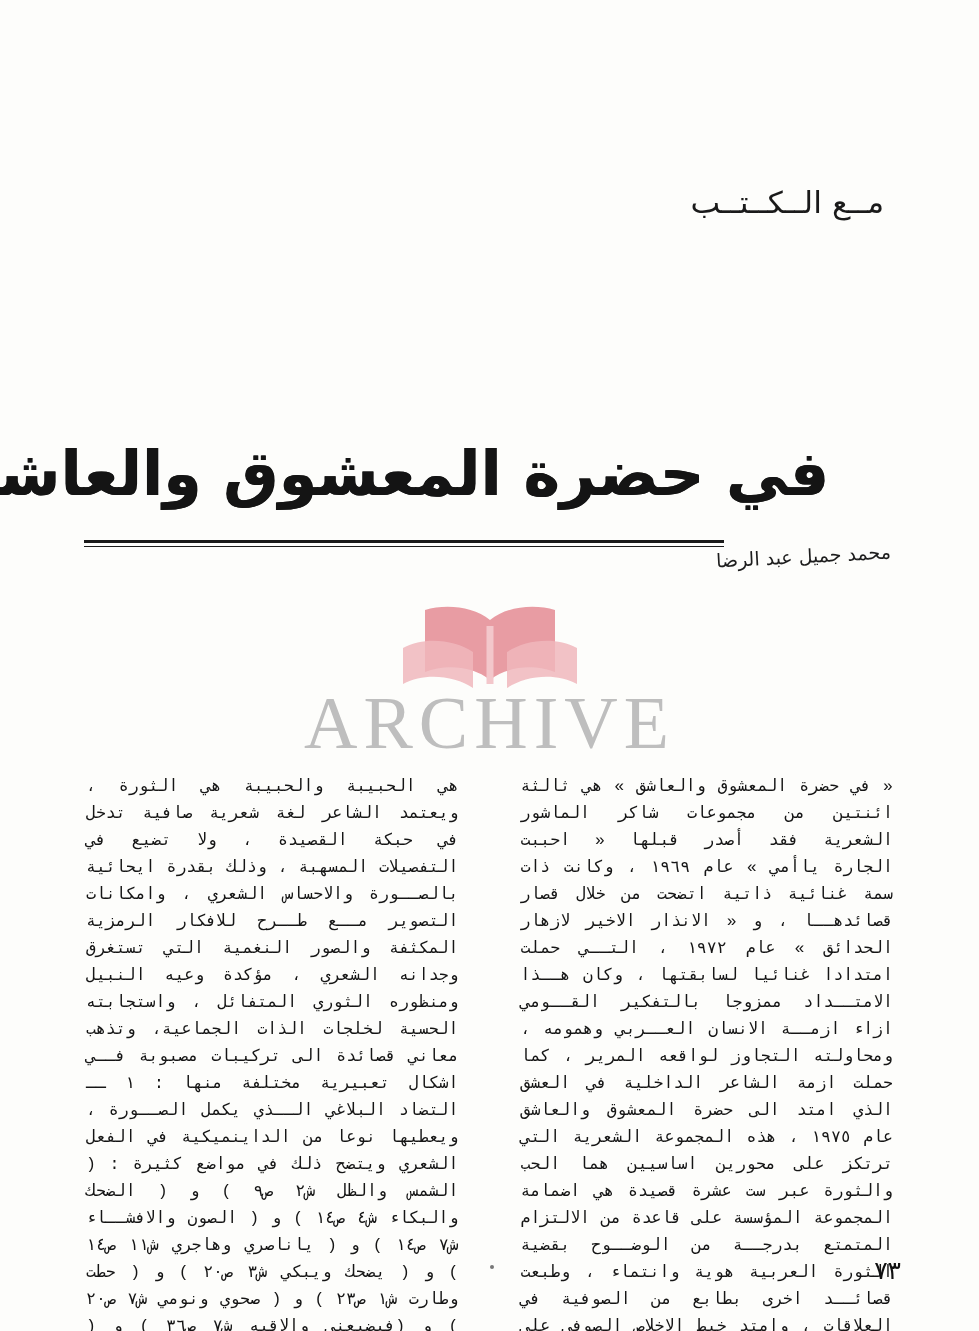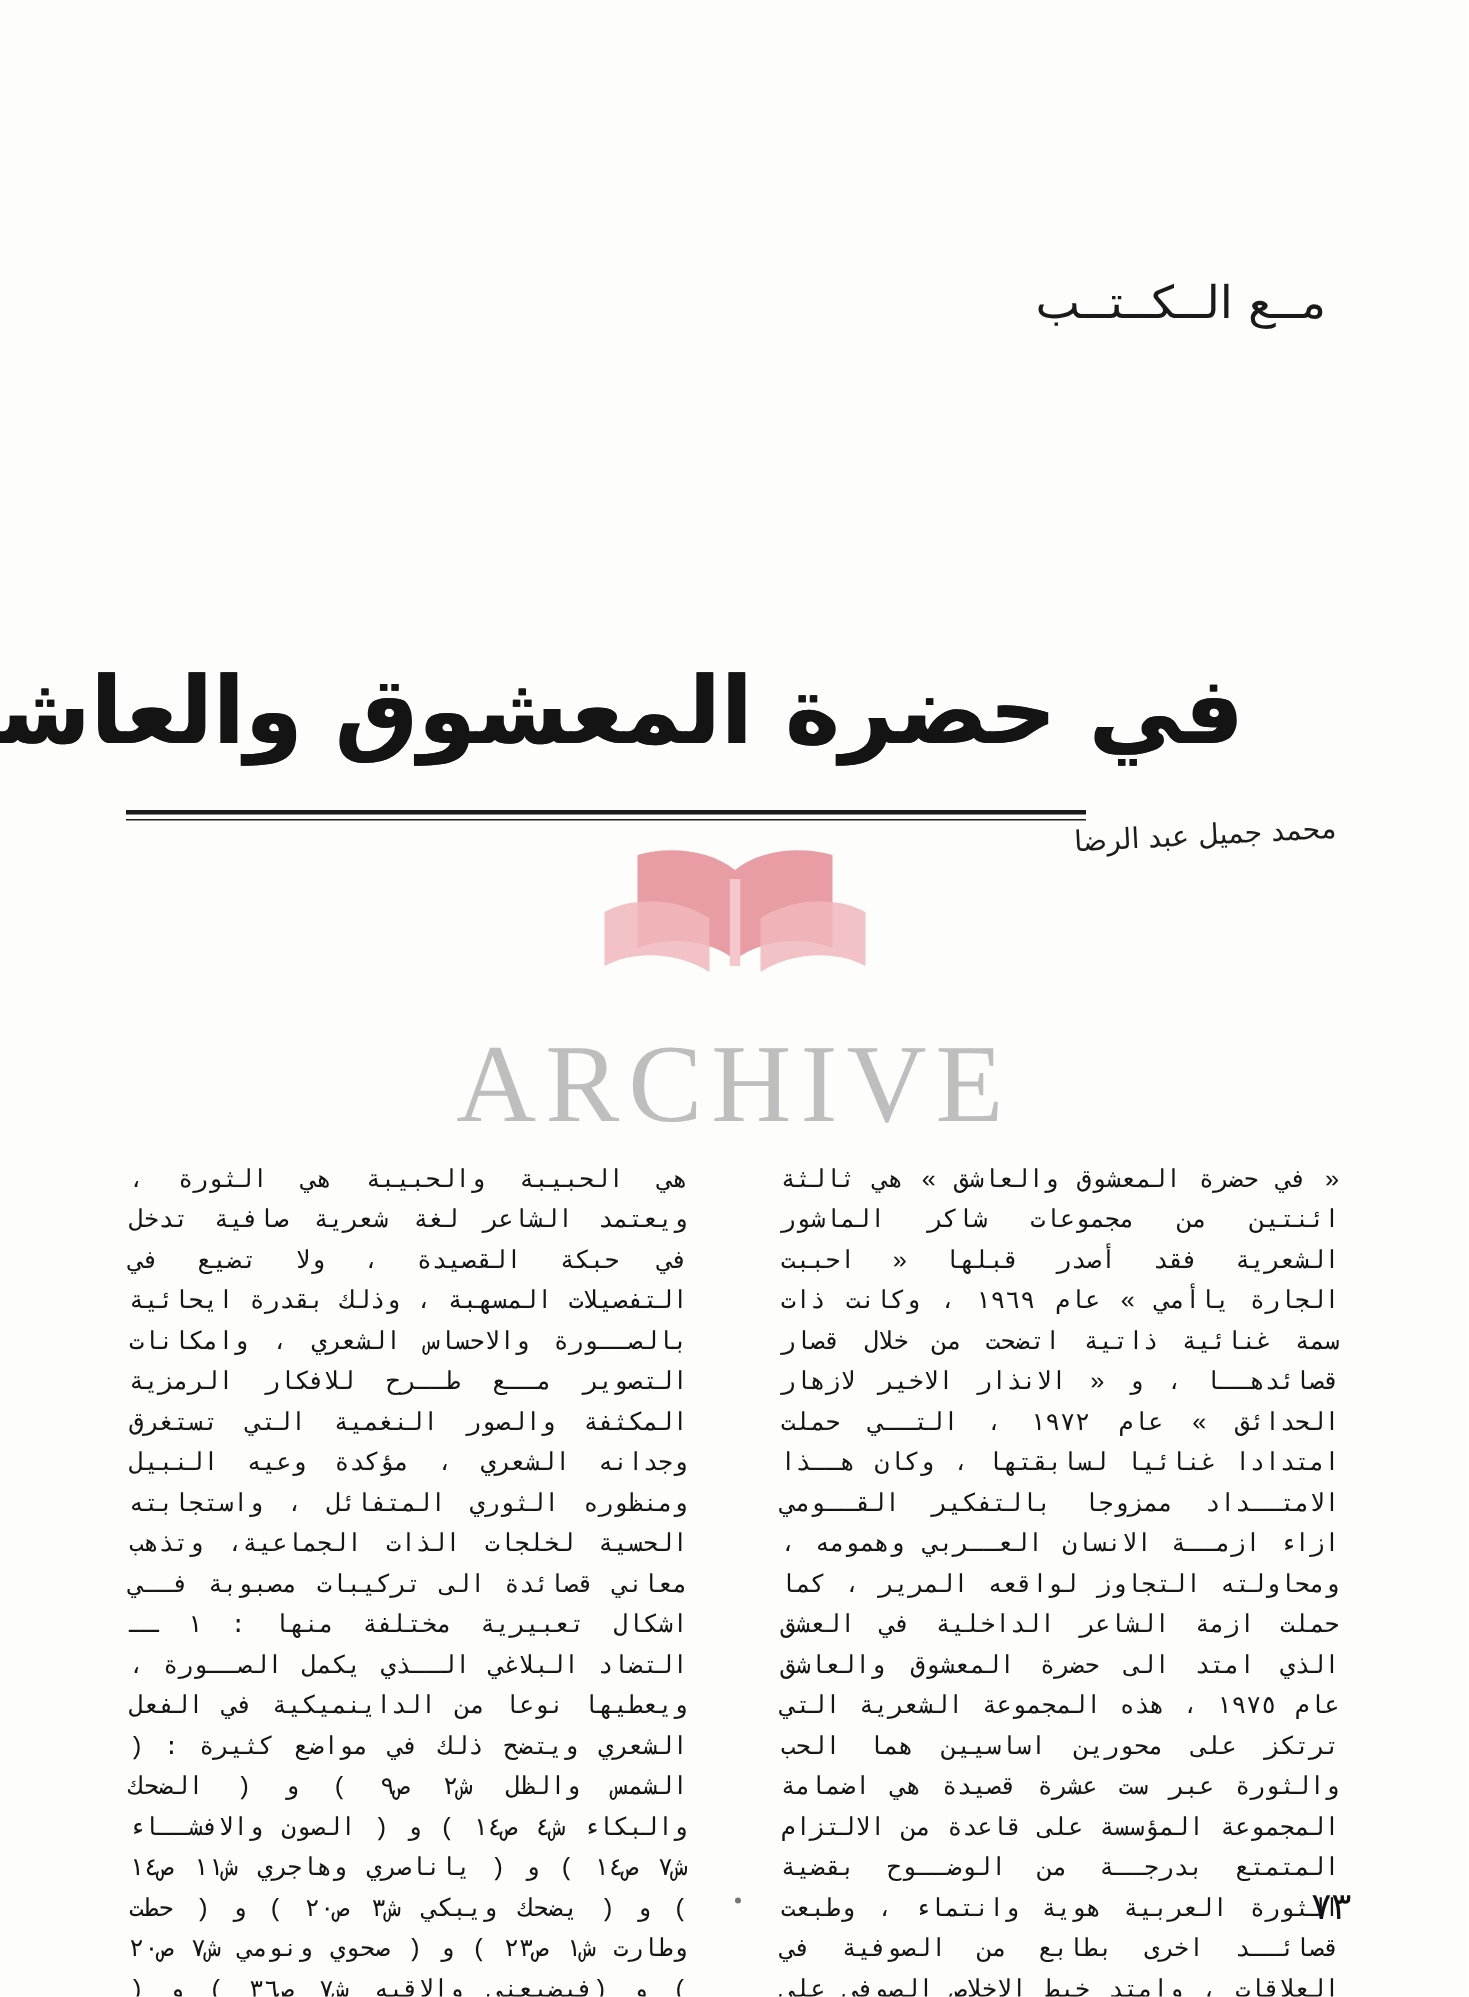--- a/index.html
+++ b/index.html
@@ -80,21 +80,21 @@
     position: absolute;
     top: 560px;
     left: 0;
     right: 0;
     height: 200px;
     pointer-events: none;
     opacity: 0.92;
     display: flex;
     flex-direction: column;
     align-items: center;
-    justify-content: space-between;
+    justify-content: flex-end;
   }
   .wm-book {
     width: 210px;
     height: 92px;
     position: relative;
     margin-bottom: -6px;
   }
   .wm-text {
     font-family: "Liberation Serif", "DejaVu Serif", serif;
     font-size: 74px;

